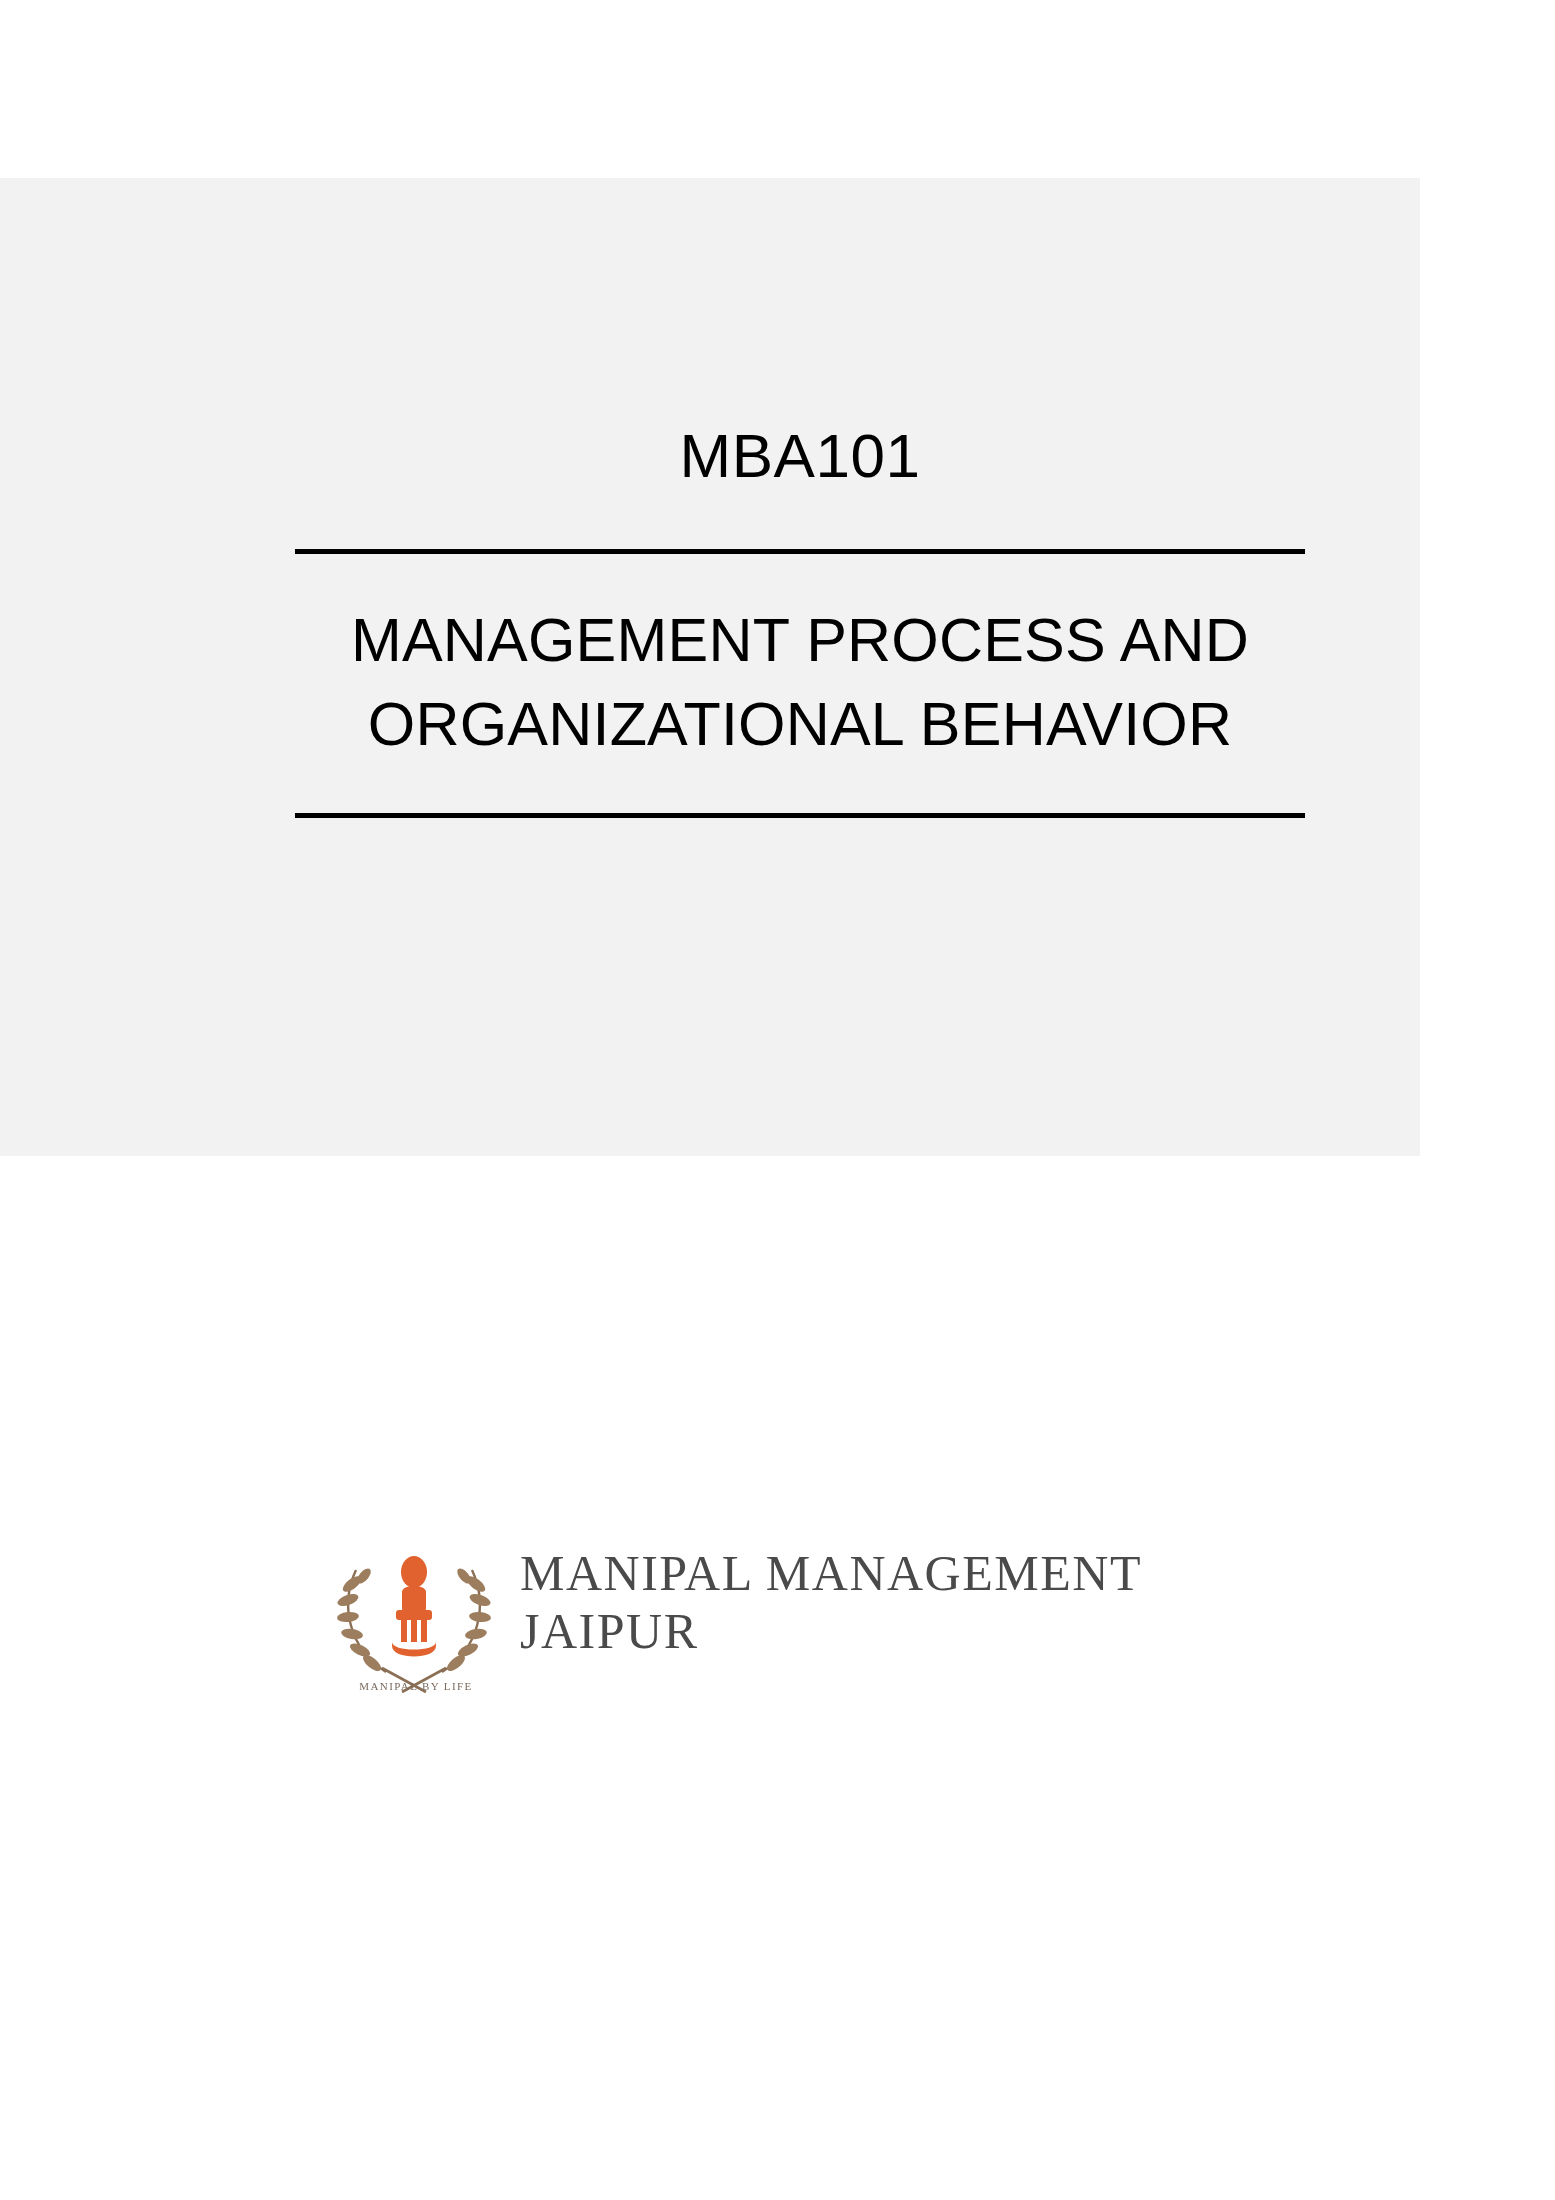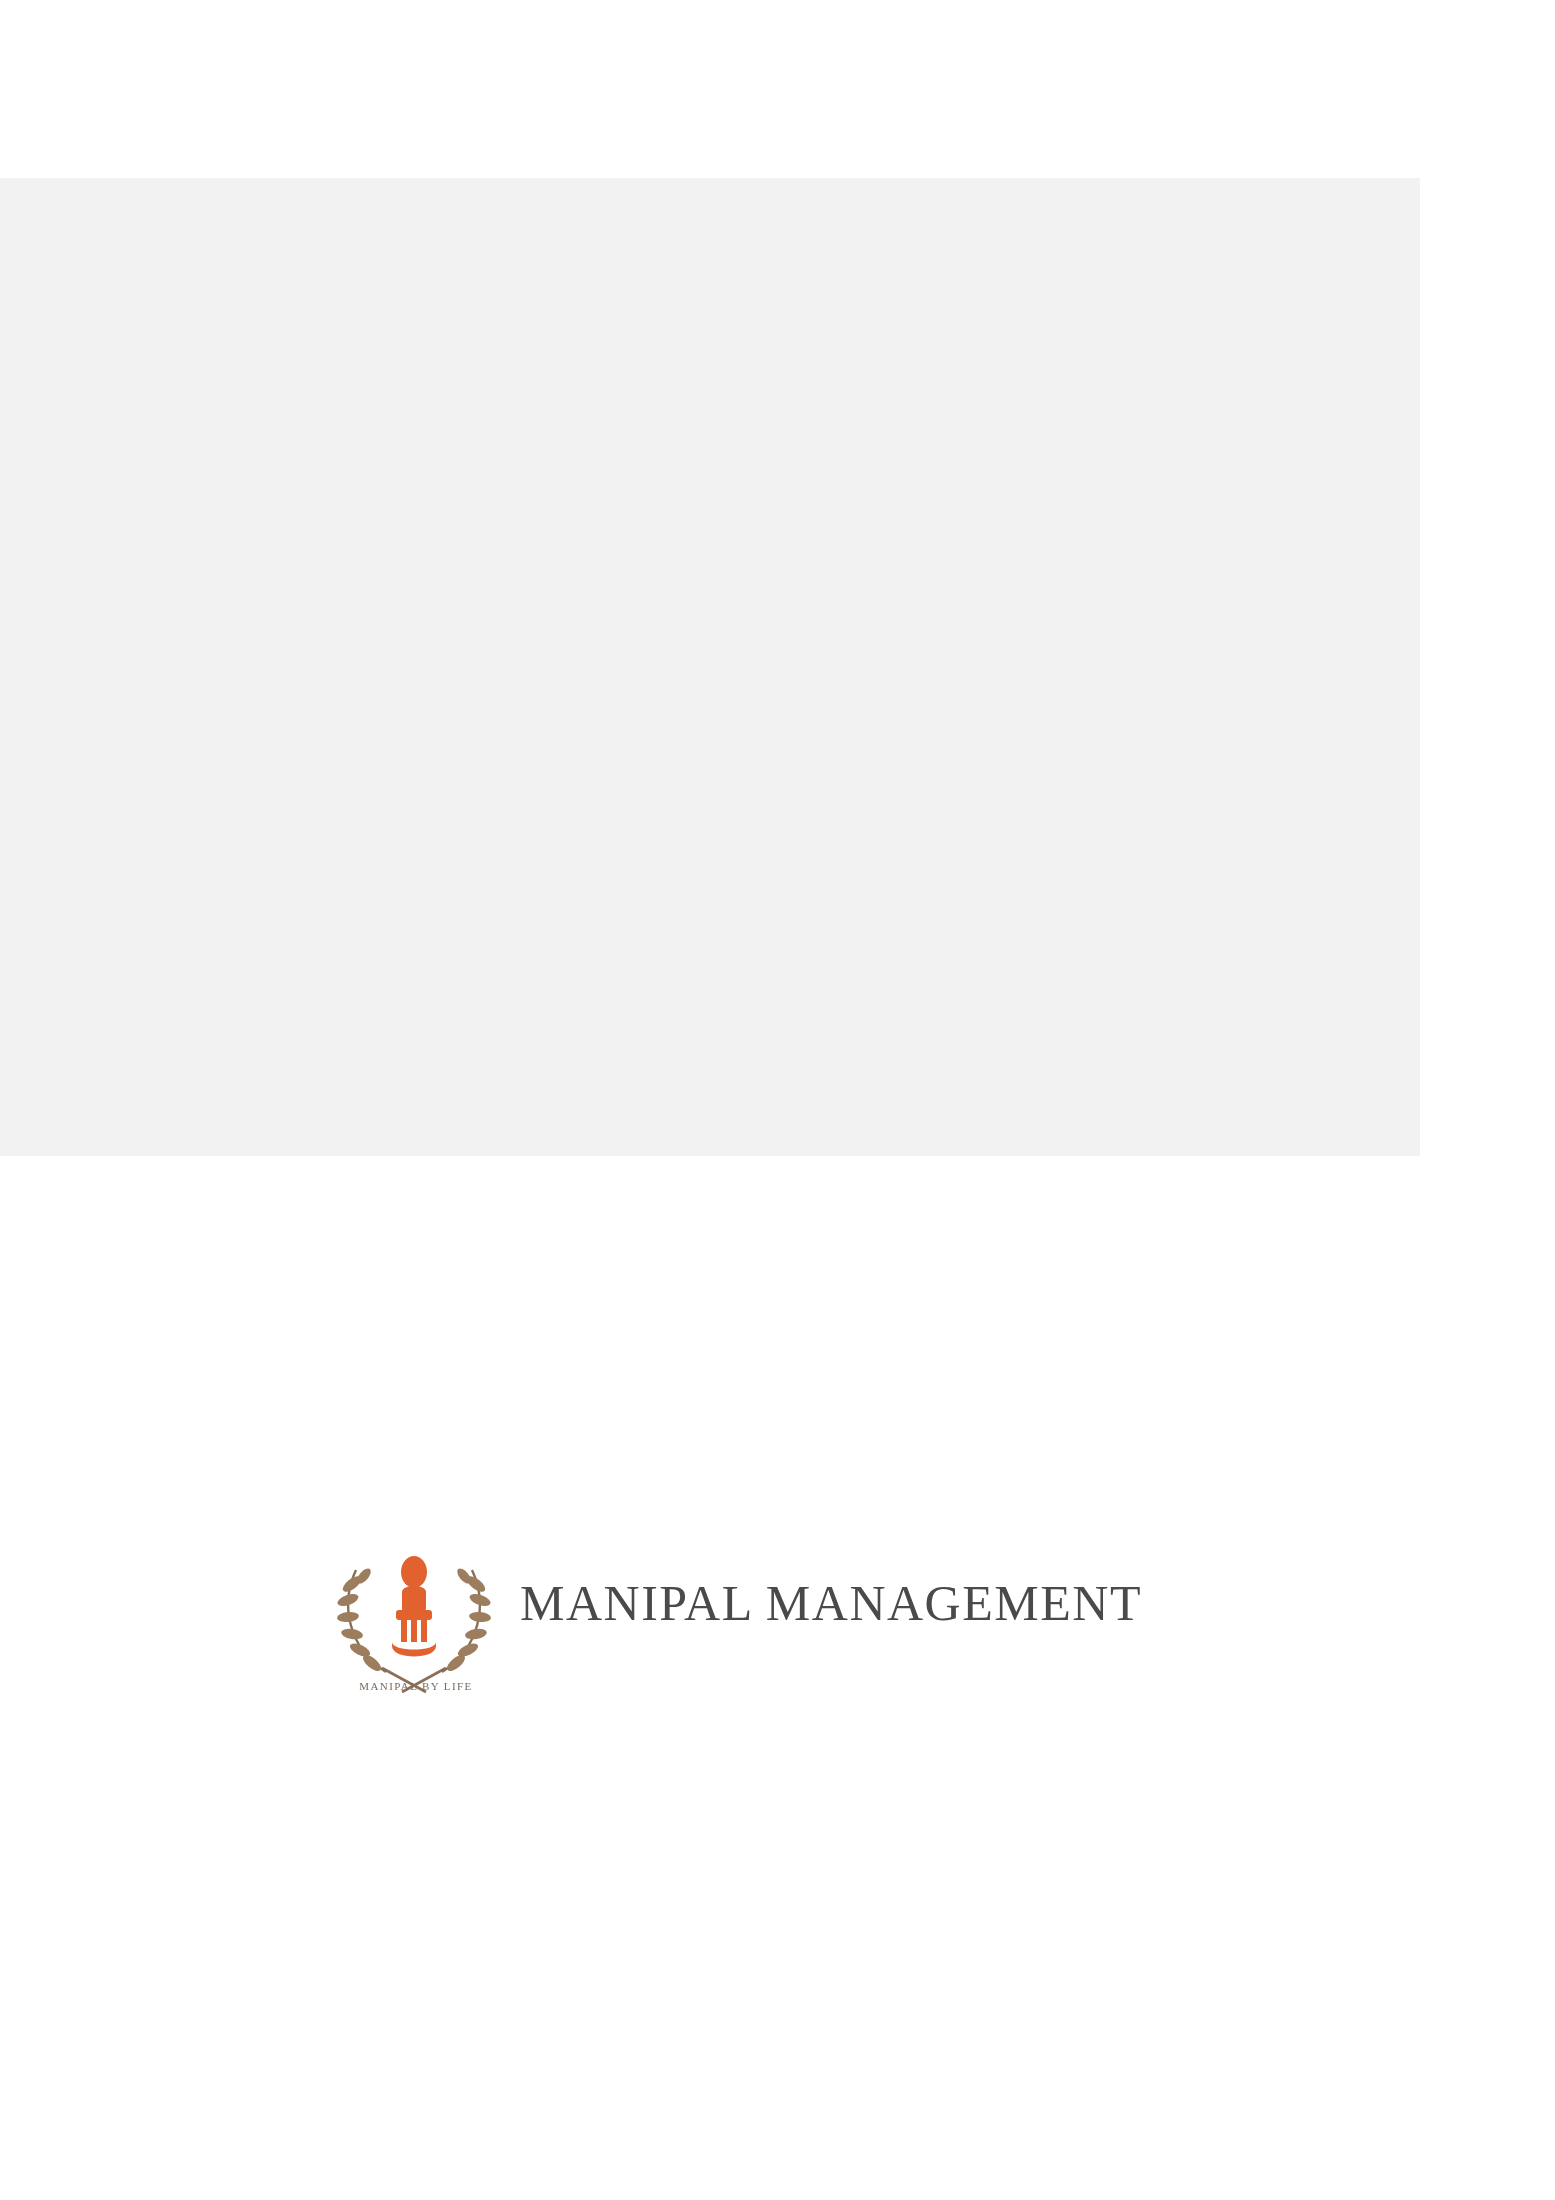--- a/index.html
+++ b/index.html
@@ -128,20 +128,29 @@
     color: #7a6a5e;
   }
 </style>
 </head>
 <body>
 
 <div class="page">
 
   <div class="title-band"></div>
 
+  <div class="title-block">
+    <div class="course-code">MBA101</div>
+
+    <div class="rule"></div>
+
+    <div class="course-title">MANAGEMENT PROCESS AND ORGANIZATIONAL BEHAVIOR</div>
+
+    <div class="rule"></div>
+  </div>
 
   <div class="logo-wrap">
 
     <div class="logo-mark">
       <svg viewBox="0 0 168 168" width="168" height="168" aria-hidden="true">
 
         <g stroke="#8a6f54" stroke-width="2.4" fill="none">
           <path d="M26 44 C10 78, 18 122, 56 146"></path>
           <path d="M142 44 C158 78, 150 122, 112 146"></path>
         </g>
@@ -177,17 +186,18 @@
           <rect x="81" y="94" width="6" height="22" fill="#e1622f"></rect>
           <rect x="91" y="94" width="6" height="22" fill="#e1622f"></rect>
           <path d="M62 116 C62 126, 106 126, 106 116 L106 120 C106 134, 62 134, 62 120 Z" fill="#e1622f"></path>
         </g>
       </svg>
       <div class="tagline">MANIPAL BY LIFE</div>
     </div>
 
     <div class="logo-text">
       <div class="line1">MANIPAL MANAGEMENT</div>
+      <div class="line2">JAIPUR</div>
     </div>
 
   </div>
 
 </div>
 
 </body></html>

